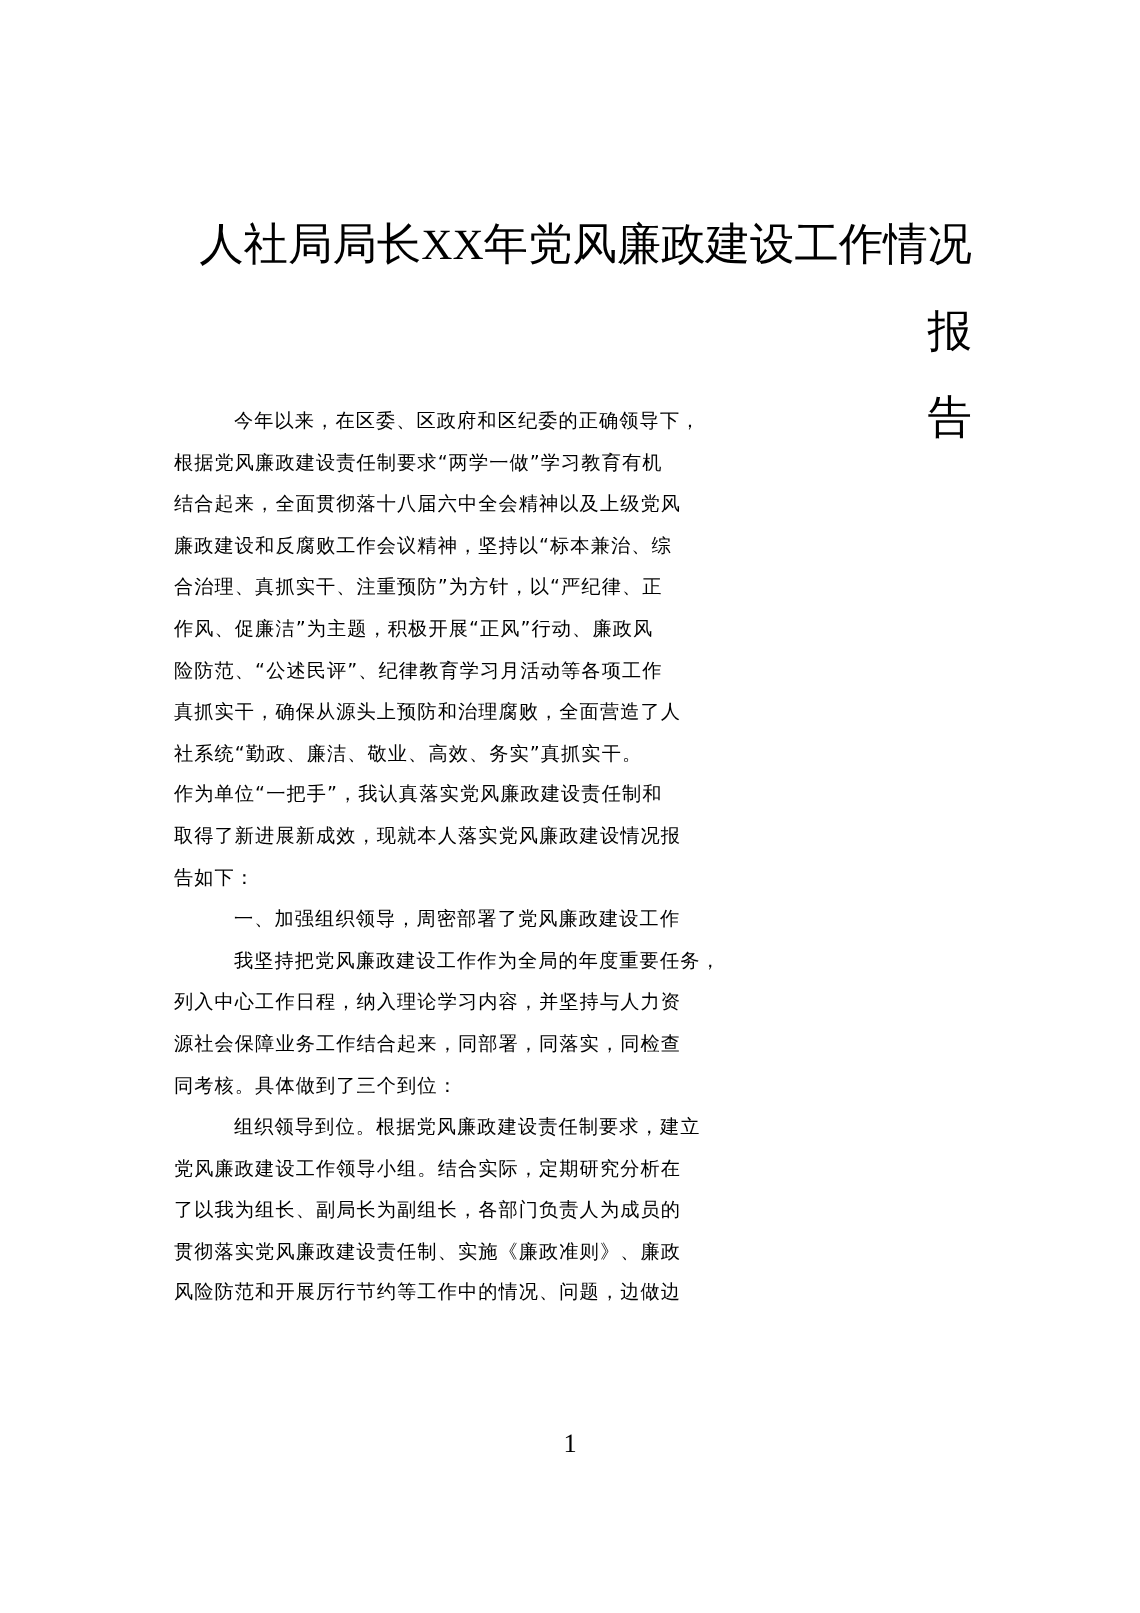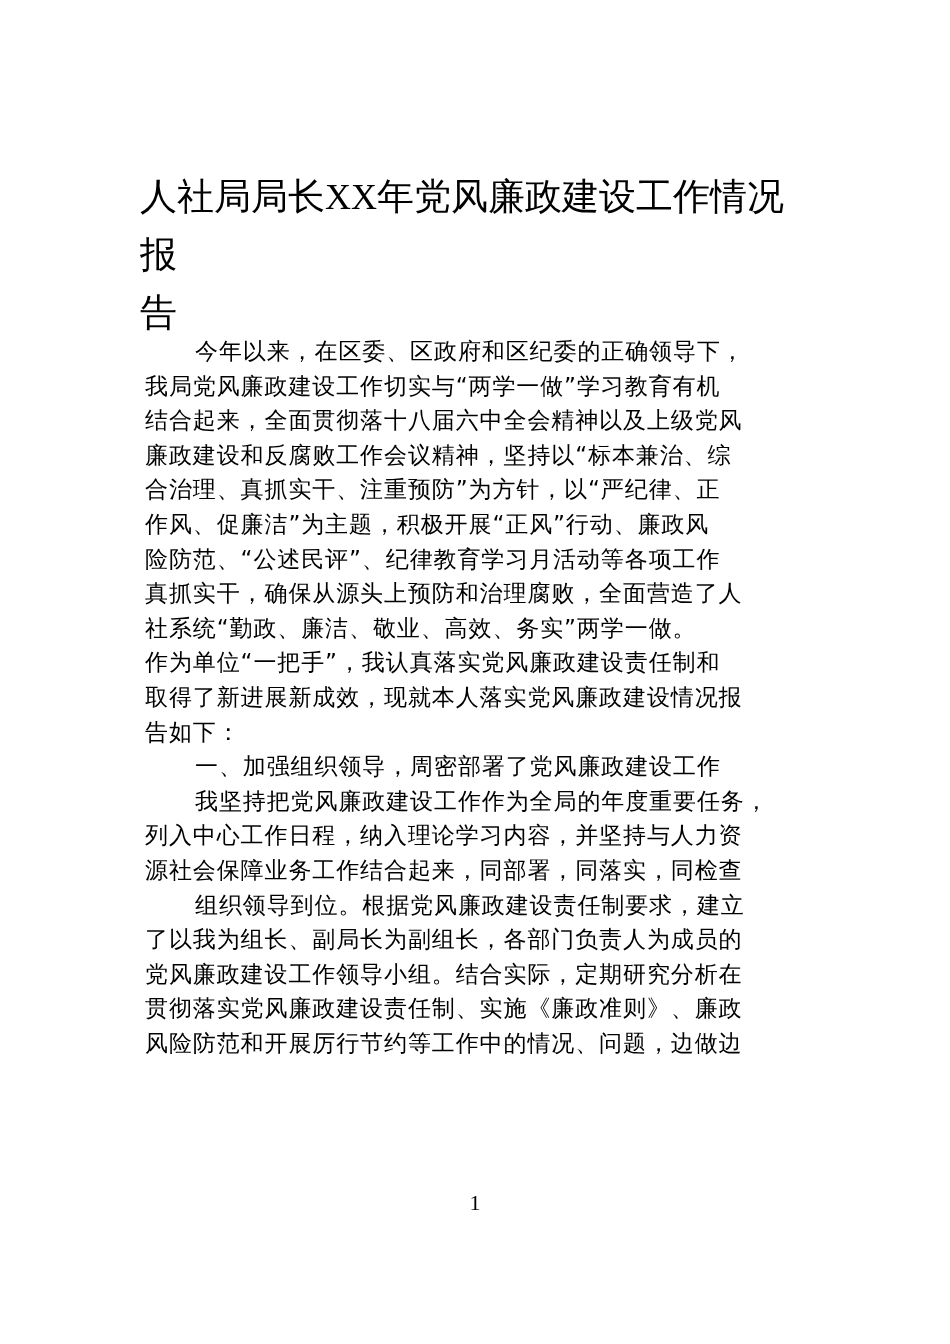--- a/index.html
+++ b/index.html
@@ -1,64 +1,65 @@
 <!DOCTYPE html>
 <html><head>
 <meta charset="utf-8">
 <style>
   html, body { margin: 0; padding: 0; background: #ffffff; }
   body { width: 950px; height: 1344px; position: relative; overflow: hidden;
          font-family: "DejaVu Sans", "Liberation Sans", sans-serif; color: #000; }
   .page { position: absolute; left: 0; top: 0; width: 950px; height: 1344px; background: #fff; }
   .title {
     position: absolute; left: 140px; width: 670px; top: 168px;
-    text-align: left; font-size: 37px; line-height: 58px; letter-spacing: 0px;
+    text-align: right; font-size: 37px; line-height: 72px; letter-spacing: 0px;
     font-family: "DejaVu Sans", sans-serif;
   }
   .title .xx { font-family: "Liberation Serif", serif; font-size: 36px; }
   .body {
     position: absolute; left: 145px; top: 334px; width: 662px;
   }
   .line {
-    height: 34.6px; line-height: 34.6px; font-size: 23px; white-space: nowrap;
+    height: 34.6px; line-height: 34.6px; font-size: 16px; white-space: nowrap;
     letter-spacing: 0.9px;
   }
   .indent { padding-left: 50px; }
   .pagenum {
     position: absolute; left: 0; width: 950px; top: 1190px; text-align: center;
     font-family: "Liberation Serif", serif; font-size: 22px;
   }
 </style>
 </head>
 <body>
 
 <div class="page">
   <div class="title">
     <div><span>人社局局长</span><span class="xx">XX</span><span>年党风廉政建设工作情况报</span></div>
     <div>告</div>
   </div>
 
   <div class="body" id="body">
       <div class="line indent">今年以来，在区委、区政府和区纪委的正确领导下，</div>
-      <div class="line">我局党风廉政建设工作切实与“两学一做”学习教育有机</div>
+      <div class="line">根据党风廉政建设责任制要求“两学一做”学习教育有机</div>
       <div class="line">结合起来，全面贯彻落十八届六中全会精神以及上级党风</div>
       <div class="line">廉政建设和反腐败工作会议精神，坚持以“标本兼治、综</div>
       <div class="line">合治理、真抓实干、注重预防”为方针，以“严纪律、正</div>
       <div class="line">作风、促廉洁”为主题，积极开展“正风”行动、廉政风</div>
       <div class="line">险防范、“公述民评”、纪律教育学习月活动等各项工作</div>
       <div class="line">真抓实干，确保从源头上预防和治理腐败，全面营造了人</div>
-      <div class="line">社系统“勤政、廉洁、敬业、高效、务实”两学一做。</div>
+      <div class="line">社系统“勤政、廉洁、敬业、高效、务实”真抓实干。</div>
       <div class="line">作为单位“一把手”，我认真落实党风廉政建设责任制和</div>
       <div class="line">取得了新进展新成效，现就本人落实党风廉政建设情况报</div>
       <div class="line">告如下：</div>
       <div class="line indent">一、加强组织领导，周密部署了党风廉政建设工作</div>
       <div class="line indent">我坚持把党风廉政建设工作作为全局的年度重要任务，</div>
       <div class="line">列入中心工作日程，纳入理论学习内容，并坚持与人力资</div>
       <div class="line">源社会保障业务工作结合起来，同部署，同落实，同检查</div>
+      <div class="line">同考核。具体做到了三个到位：</div>
       <div class="line indent">组织领导到位。根据党风廉政建设责任制要求，建立</div>
+      <div class="line">党风廉政建设工作领导小组。结合实际，定期研究分析在</div>
       <div class="line">了以我为组长、副局长为副组长，各部门负责人为成员的</div>
-      <div class="line">党风廉政建设工作领导小组。结合实际，定期研究分析在</div>
       <div class="line">贯彻落实党风廉政建设责任制、实施《廉政准则》、廉政</div>
       <div class="line">风险防范和开展厉行节约等工作中的情况、问题，边做边</div>
     </div>
 
   <div class="pagenum">1</div>
 </div>
 
 </body></html>

